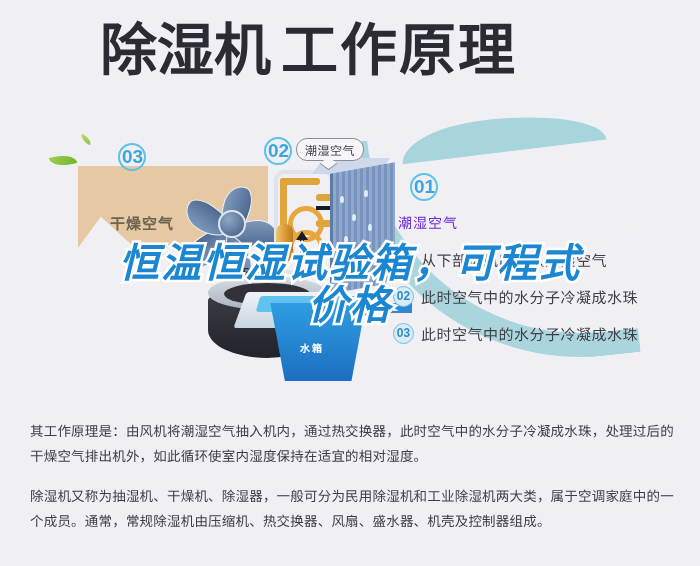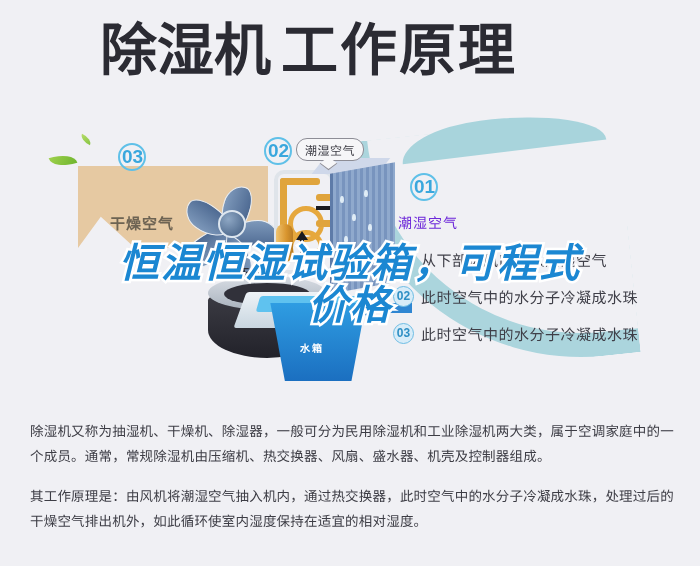--- a/index.html
+++ b/index.html
@@ -545,17 +545,17 @@
       <div class="legend-text">此时空气中的水分子冷凝成水珠</div>
     </div>
   </div>
 
   <div class="watermark">
     <span class="wm-line">恒温恒湿试验箱，可程式</span>
     <span class="wm-line">价格</span>
   </div>
 
   <div class="body-copy">
+    <p>其工作原理是：由风机将潮湿空气抽入机内，通过热交换器，此时空气中的水分子冷凝成水珠，处理过后的干燥空气排出机外，如此循环使室内湿度保持在适宜的相对湿度。</p>
     <p>除湿机又称为抽湿机、干燥机、除湿器，一般可分为民用除湿机和工业除湿机两大类，属于空调家庭中的一个成员。通常，常规除湿机由压缩机、热交换器、风扇、盛水器、机壳及控制器组成。</p>
-    <p>其工作原理是：由风机将潮湿空气抽入机内，通过热交换器，此时空气中的水分子冷凝成水珠，处理过后的干燥空气排出机外，如此循环使室内湿度保持在适宜的相对湿度。</p>
   </div>
 
 </div>
 
 </body></html>

